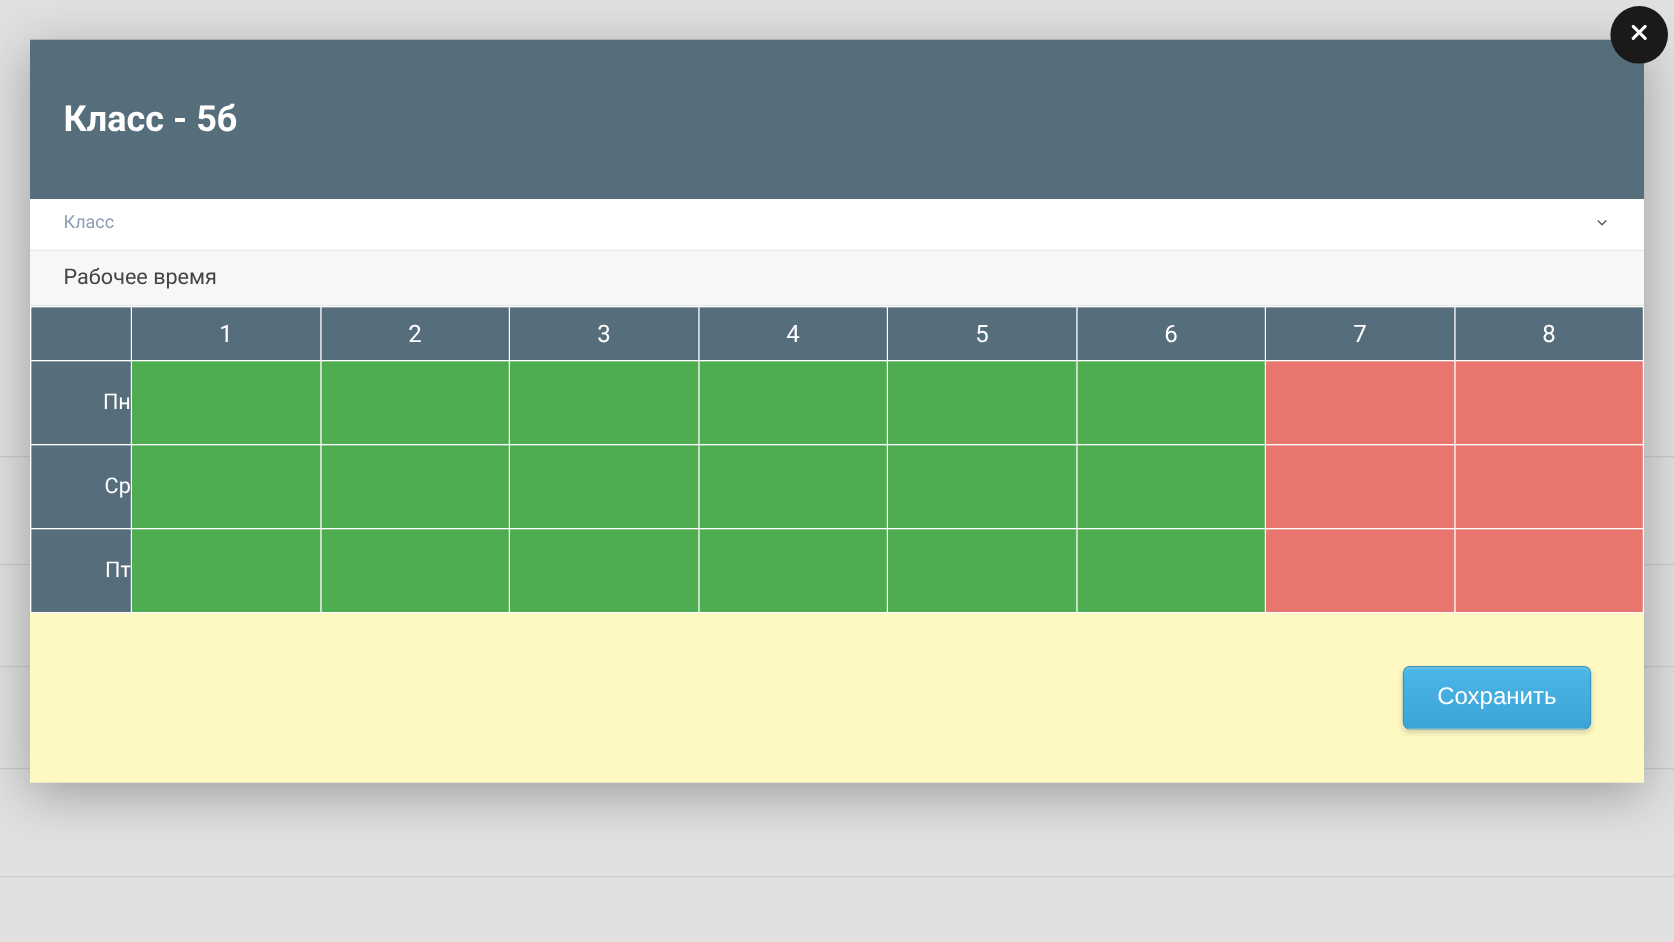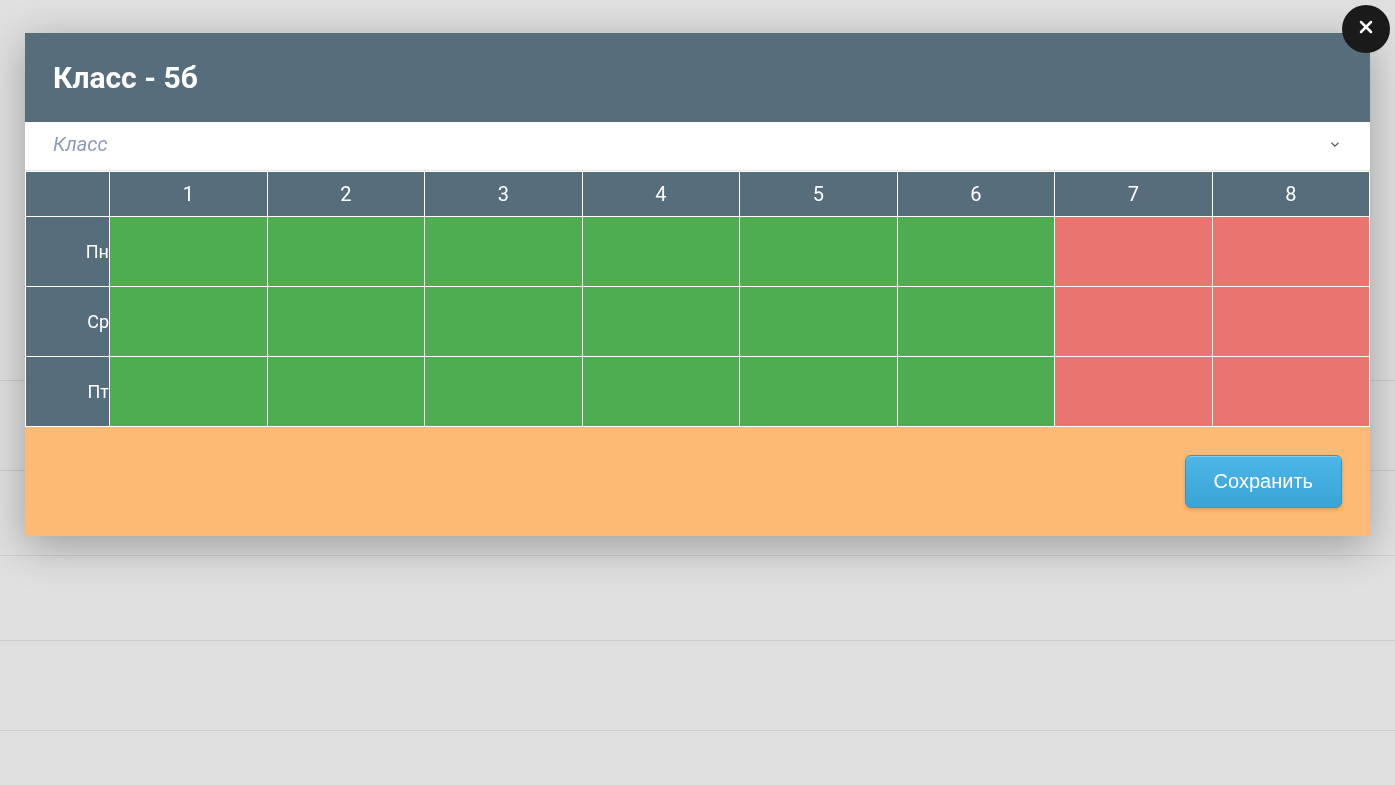--- a/index.html
+++ b/index.html
@@ -34,21 +34,21 @@
       top: 33px;
       left: 25px;
       right: 25px;
       background: #fff;
       box-shadow: 0 10px 40px rgba(0,0,0,0.3);
     }
     .modal-header {
       background: #566d7c;
       color: #fff;
       padding: 28px 28px;
-      height: 89px;
+      height: 133px;
       display: flex;
       align-items: center;
     }
     .modal-title {
       font-size: 30px;
       font-weight: 700;
     }
     .close-btn {
       position: absolute;
       top: -28px;
@@ -68,24 +68,23 @@
       width: 20px;
       height: 20px;
     }
     .select-section {
       padding: 10px 28px 12px 28px;
       border-bottom: 1px solid #e5e5e5;
       position: relative;
       background: #fff;
     }
     .select-label {
-      font-size: 20px;
+      font-size: 15px;
       color: #8c9db5;
       margin-bottom: 2px;
-      font-style: italic;
     }
     .select-value {
       font-size: 17px;
       color: #333;
     }
     .select-chevron {
       position: absolute;
       right: 28px;
       top: 50%;
       transform: translateY(-50%);
@@ -128,24 +127,24 @@
       border: 1px solid #fff;
       cursor: pointer;
     }
     .slot.available {
       background: #4fad51;
     }
     .slot.unavailable {
       background: #e8766f;
     }
     .modal-footer {
-      padding: 28px;
+      padding: 44px;
       display: flex;
       justify-content: flex-end;
-      background: #fdba74;
+      background: #fef9c3;
     }
     .save-btn {
       background: linear-gradient(to bottom, #4cb6e8, #3aa4d6);
       color: #fff;
       border: 1px solid #3494c2;
       border-radius: 6px;
       padding: 14px 28px;
       font-size: 20px;
       cursor: pointer;
       box-shadow: 0 2px 4px rgba(0,0,0,0.15), inset 0 1px 0 rgba(255,255,255,0.3);
@@ -178,20 +177,21 @@
 
   <div class="select-section">
     <div class="select-label">Класс</div>
     <span class="select-chevron">
       <svg width="14" height="14" viewBox="0 0 24 24" fill="none" stroke="currentColor" stroke-width="2">
         <polyline points="6 9 12 15 18 9"></polyline>
       </svg>
     </span>
   </div>
 
+  <div class="section-header">Рабочее время</div>
 
   <table class="schedule-table">
     <thead>
       <tr id="header-row">
         <th></th>
       <th>1</th>
           <th>2</th>
           <th>3</th>
           <th>4</th>
           <th>5</th>

